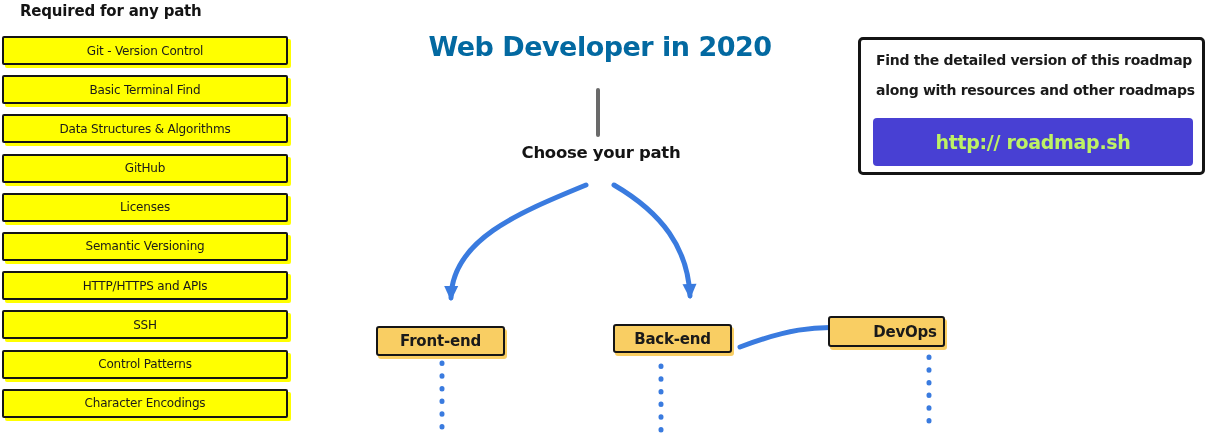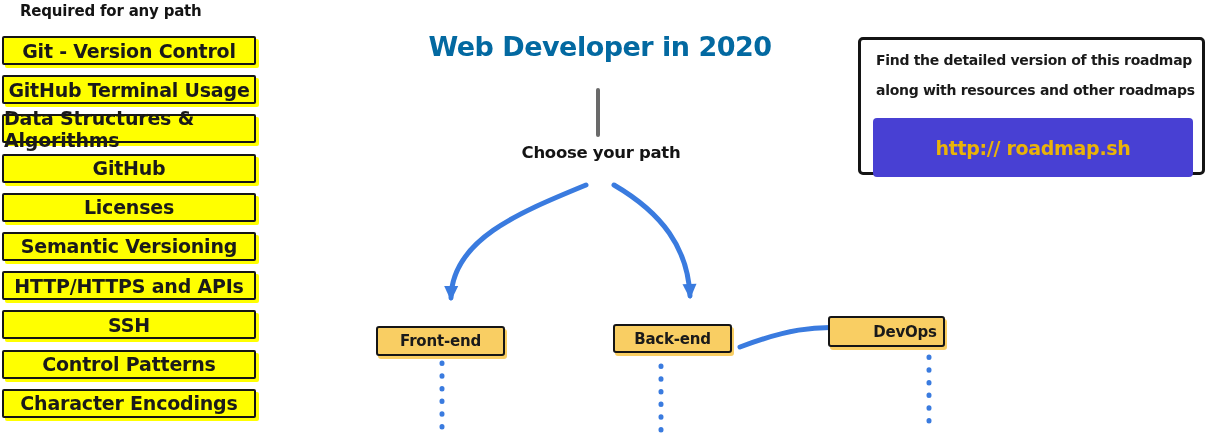--- a/index.html
+++ b/index.html
@@ -22,32 +22,32 @@
     font-weight: bold;
     color: #141414;
     letter-spacing: -0.2px;
   }
   .required-list {
     position: absolute;
     left: 2px; top: 36px;
     width: 286px;
   }
   .topic-box {
-    width: 254px;
+    width: 286px;
     height: 29px;
     margin-bottom: 10.2px;
     background: var(--topic_yellow, #FFFF00);
     border: 2.5px solid #151515;
     border-radius: 2px;
     box-shadow: 3px 3px 0 var(--topic_yellow, #FFFF00);
     display: flex;
     align-items: center;
     justify-content: center;
-    font-size: 19px;
-    font-weight: bold;
+    font-size: 12px;
+    font-weight: normal;
     color: #1a1a1a;
     letter-spacing: -0.2px;
     cursor: pointer;
   }
 
   
   .page-title {
     position: absolute;
     left: 300px; top: 31px;
     width: 600px;
@@ -118,45 +118,45 @@
     font-weight: bold;
     color: #1a1a1a;
     letter-spacing: -0.3px;
     white-space: nowrap;
   }
   .info-line-1 { top: 12px; }
   .info-line-2 { top: 42px; }
   .url-button {
     position: absolute;
     left: 12px; top: 78px;
-    width: 320px; height: 59px;
+    width: 320px; height: 48px;
     background: var(--button_indigo, #4840D3);
     border: none;
     border-radius: 4px;
     display: flex;
     align-items: center;
     justify-content: center;
     font-family: inherit;
     font-size: 19px;
     font-weight: bold;
-    color: #eab308;
+    color: #bef264;
     letter-spacing: -0.3px;
     cursor: pointer;
   }
 </style>
 </head>
 <body>
 
 <div id="canvas">
 
   <div class="required-header">Required for any path</div>
 
   <div class="required-list">
     <div class="topic-box">Git - Version Control</div>
-    <div class="topic-box">GitHub Terminal Usage</div>
+    <div class="topic-box">Basic Terminal Find</div>
     <div class="topic-box">Data Structures &amp; Algorithms</div>
     <div class="topic-box">GitHub</div>
     <div class="topic-box">Licenses</div>
     <div class="topic-box">Semantic Versioning</div>
     <div class="topic-box">HTTP/HTTPS and APIs</div>
     <div class="topic-box">SSH</div>
     <div class="topic-box">Control Patterns</div>
     <div class="topic-box">Character Encodings</div>
   </div>
 

